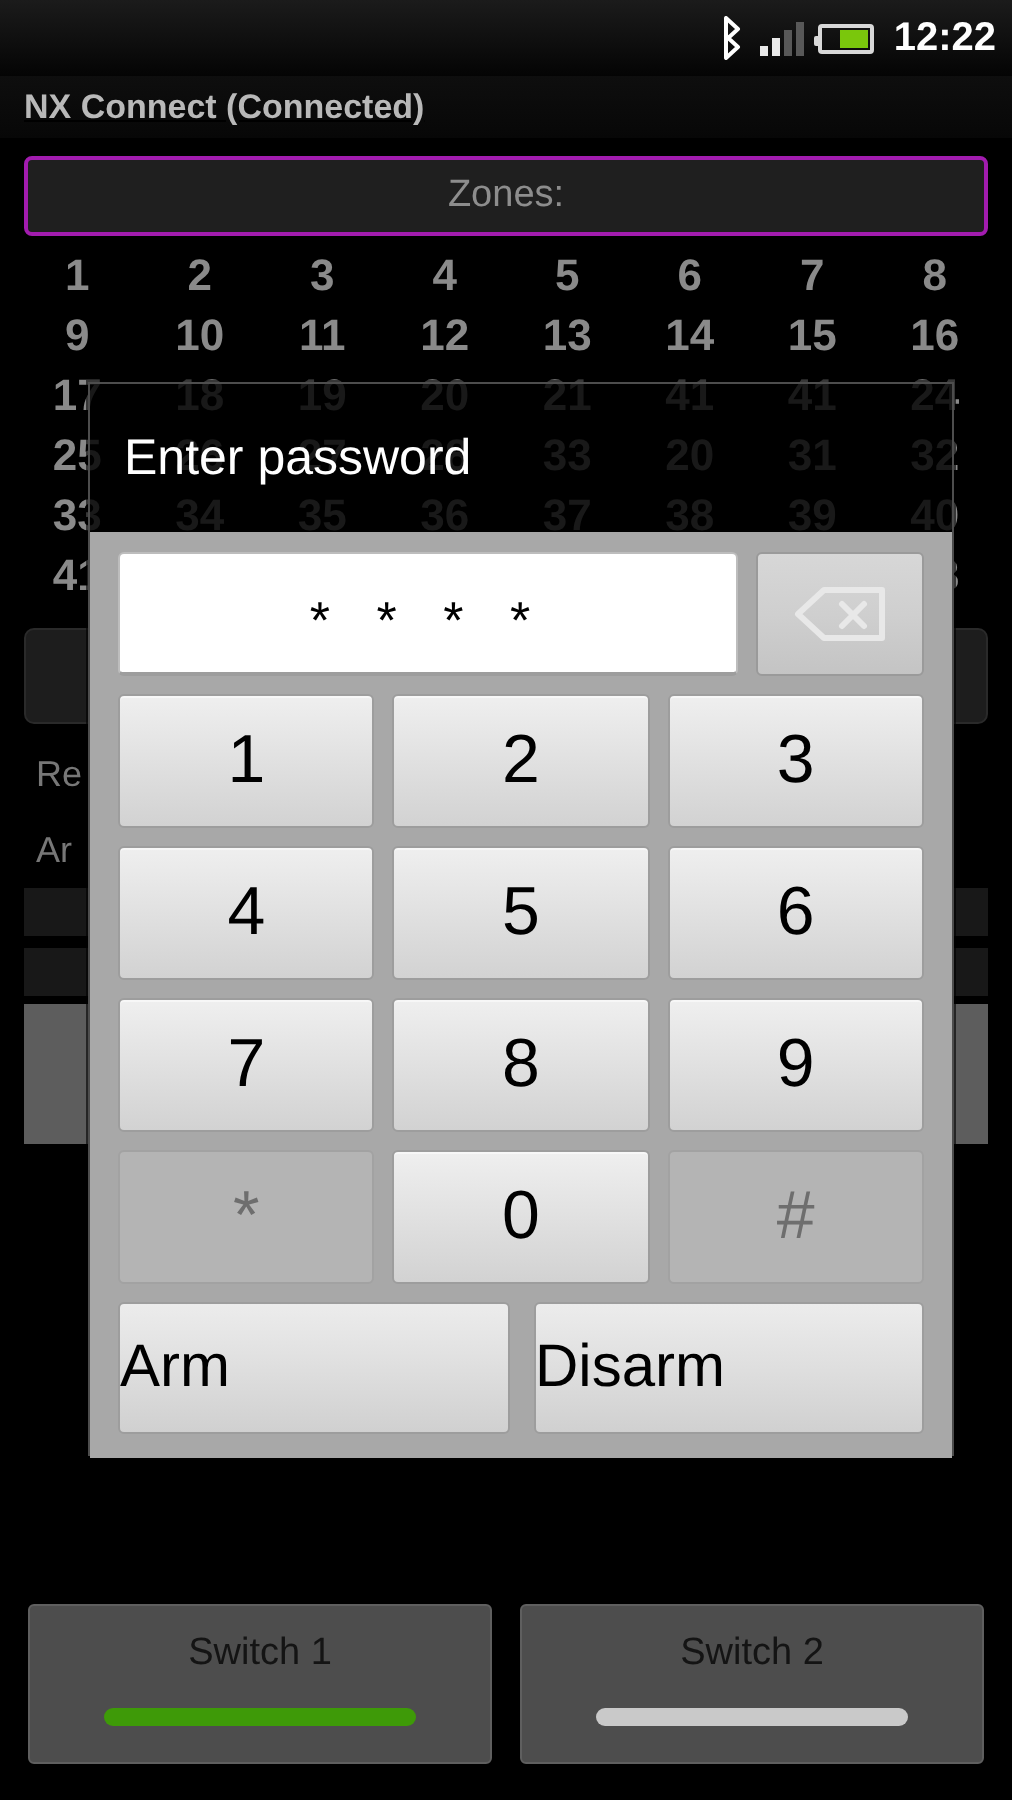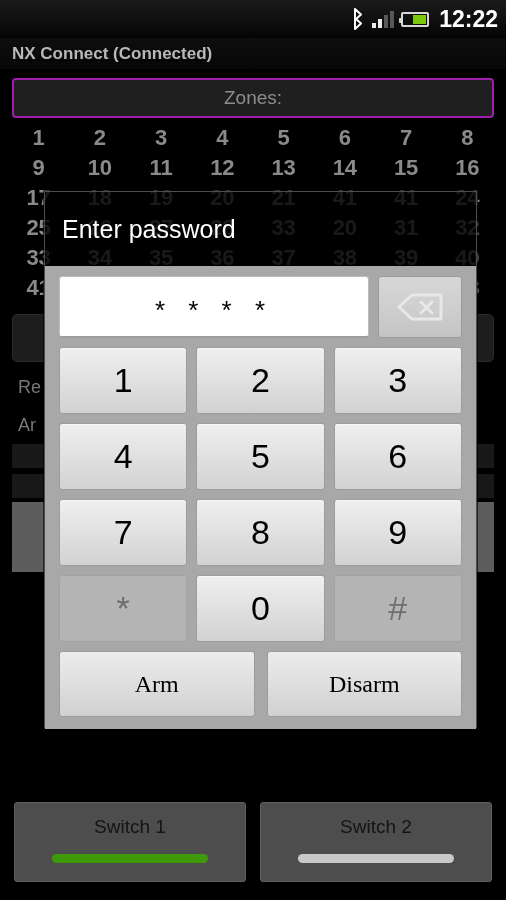--- a/index.html
+++ b/index.html
@@ -64,21 +64,21 @@
     background: #d8d8d8;
     border-radius: 1px 0 0 1px;
   }
   .battery .fill {
     height: 100%;
     width: 62%;
     background: #7ac70c;
   }
   .clock {
     color: #ffffff;
-    font-size: 23px;
+    font-size: 20px;
     font-weight: bold;
     letter-spacing: 0px;
     margin-left: 3px;
   }
 
   
   .title-bar {
     position: absolute;
     top: 38px; left: 0;
     width: 506px;
@@ -290,24 +290,22 @@
     height: 66px;
     margin-top: 9px;
   }
   .action-btn {
     flex: 1;
     background: linear-gradient(to bottom, #ececec 0%, #e0e0e0 45%, #d0d0d0 100%);
     border: 1px solid #9d9d9d;
     border-radius: 3px;
     display: flex;
     align-items: center;
-    justify-content: center;
     color: #000;
-    font-size: 24px;
-    font-family: Liberation Serif, serif;
+    font-size: 30px;
   }
 </style>
 </head>
 <body>
 
 <div id="screen">
 
   <div class="status-bar">
     <div class="status-icons">
       <span class="bt-icon">

